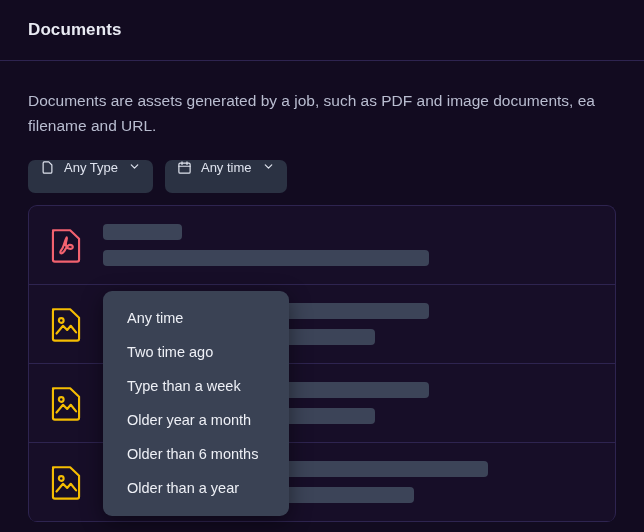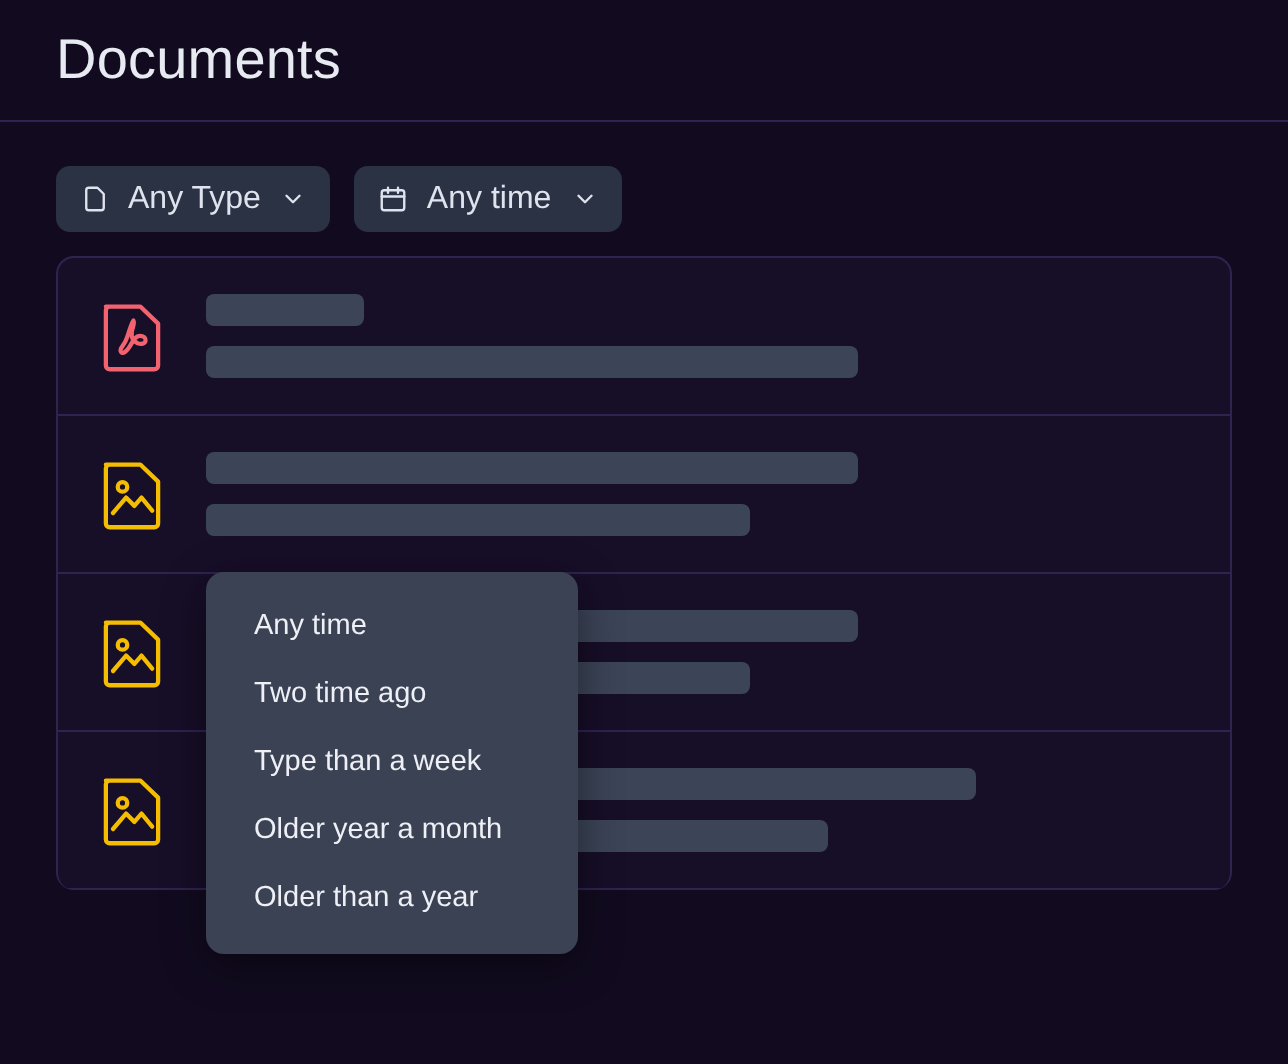--- a/index.html
+++ b/index.html
@@ -20,22 +20,22 @@
   .page-header {
     height: 61px;
     box-sizing: border-box;
     border-bottom: 1px solid #2e2450;
     display: flex;
     align-items: center;
     padding: 0 28px;
     background: #120b20;
   }
   .page-title {
-    font-size: 28px;
-    font-weight: normal;
+    font-size: 17px;
+    font-weight: bold;
     color: #e8eaf2;
     letter-spacing: 0.1px;
   }
 
   
   .body-wrap {
     padding: 0 28px;
     position: relative;
   }
 
@@ -49,29 +49,29 @@
 
   
   .filter-row {
     margin-top: 22px;
     display: flex;
     gap: 12px;
     align-items: center;
   }
   .filter-btn {
     display: inline-flex;
-    align-items: center;
+    align-items: flex-start;
     gap: 9px;
     height: 33px;
     padding: 0 12px;
     border-radius: 7px;
     background: #2b3243;
     border: none;
     color: #dfe3ee;
-    font-size: 16px;
+    font-size: 13px;
     font-family: "Liberation Sans", sans-serif;
     cursor: pointer;
     white-space: nowrap;
   }
   .filter-btn .glyph {
     display: inline-flex;
     align-items: center;
     justify-content: center;
     width: 15px;
     height: 15px;
@@ -155,20 +155,22 @@
 </style>
 </head>
 <body>
 
 <div class="page-header">
   <div class="page-title">Documents</div>
 </div>
 
 <div class="body-wrap">
 
+  <div class="description">Documents are assets generated by a job, such as PDF and image documents, ea
+filename and URL.</div>
 
   <div class="filter-row">
 
     <button class="filter-btn">
       <span class="glyph">
         <svg width="15" height="15" viewBox="0 0 24 24" fill="none" stroke="#dfe3ee" stroke-width="1.9" stroke-linecap="round" stroke-linejoin="round">
           <path d="M14 3H7a2 2 0 0 0-2 2v14a2 2 0 0 0 2 2h10a2 2 0 0 0 2-2V8z"></path>
         </svg>
       </span>
       <span>Any Type</span>
@@ -255,16 +257,17 @@
       </div>
     </div>
 
   </div>
 
   <div class="dropdown">
     <div class="dropdown-item">Any time</div>
     <div class="dropdown-item">Two time ago</div>
     <div class="dropdown-item">Type than a week</div>
     <div class="dropdown-item">Older year a month</div>
+    <div class="dropdown-item">Older than 6 months</div>
     <div class="dropdown-item">Older than a year</div>
   </div>
 
 </div>
 
 </body></html>

